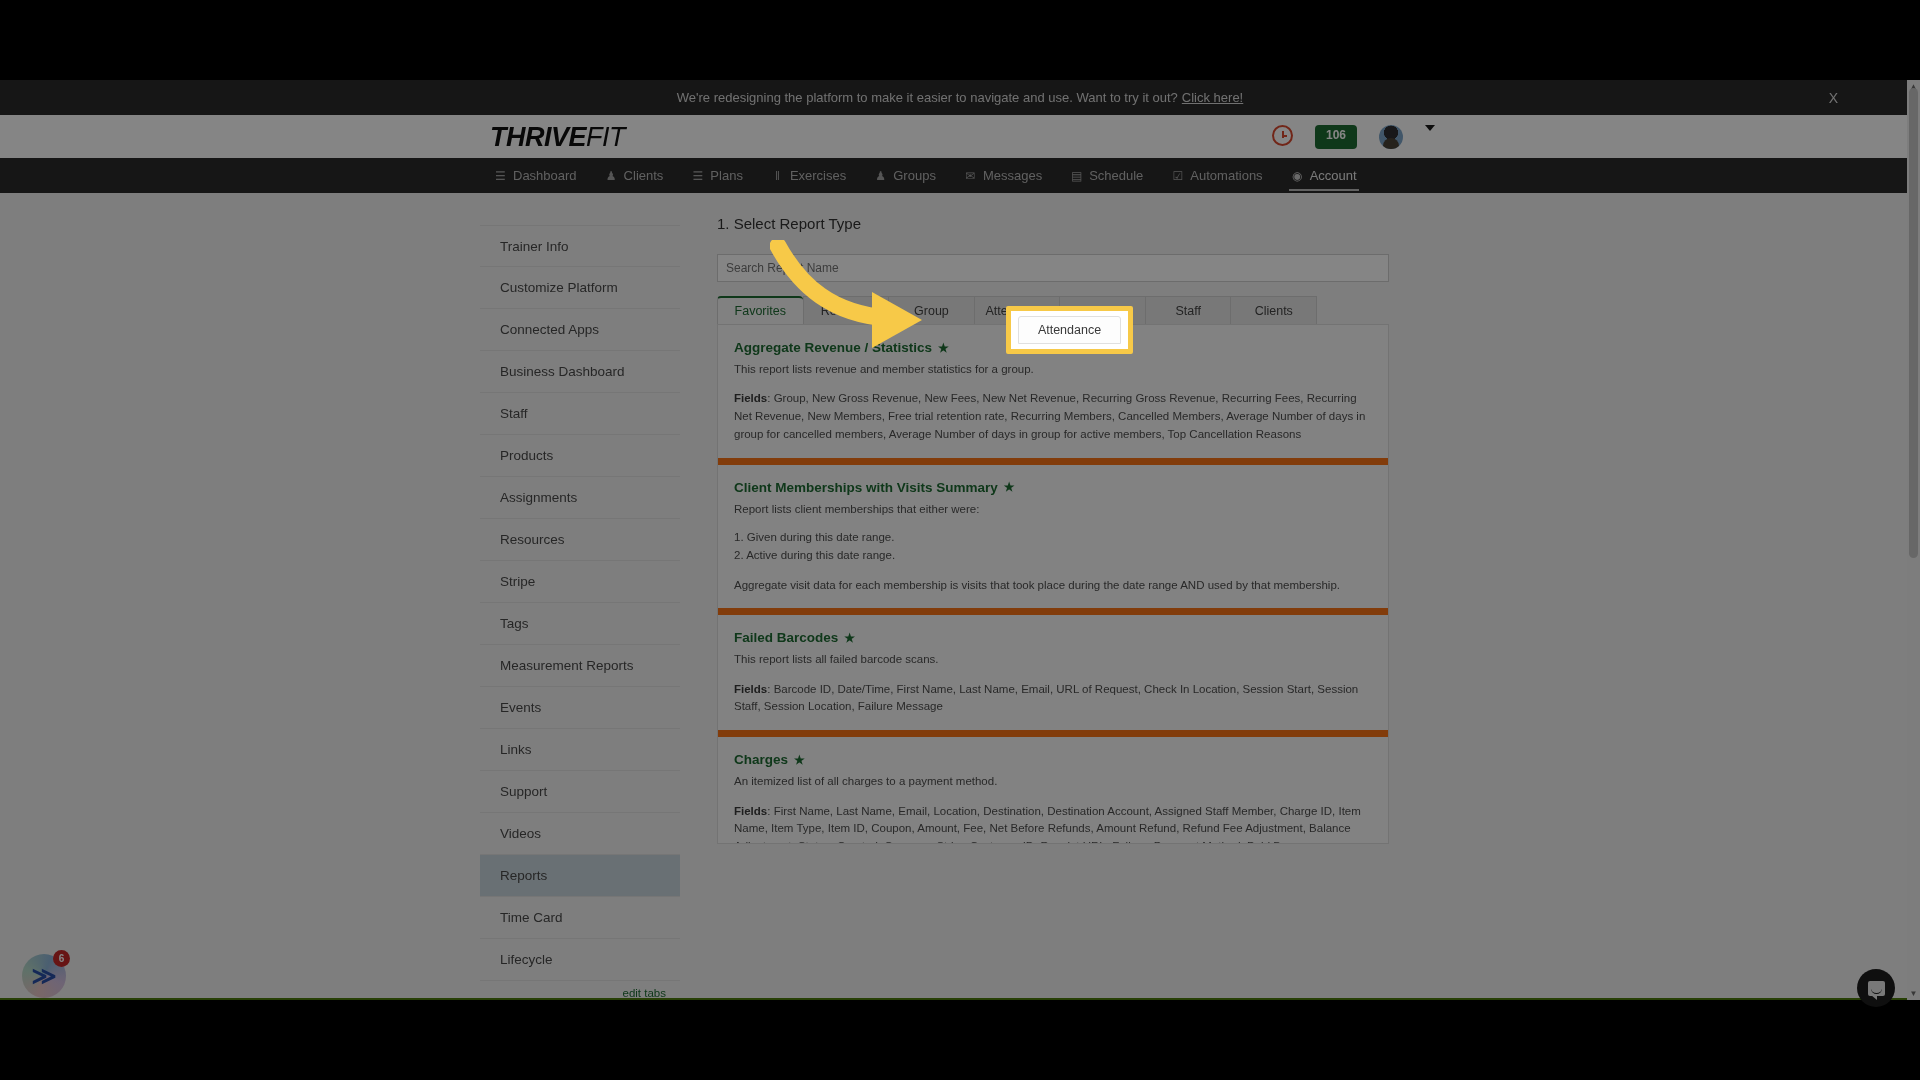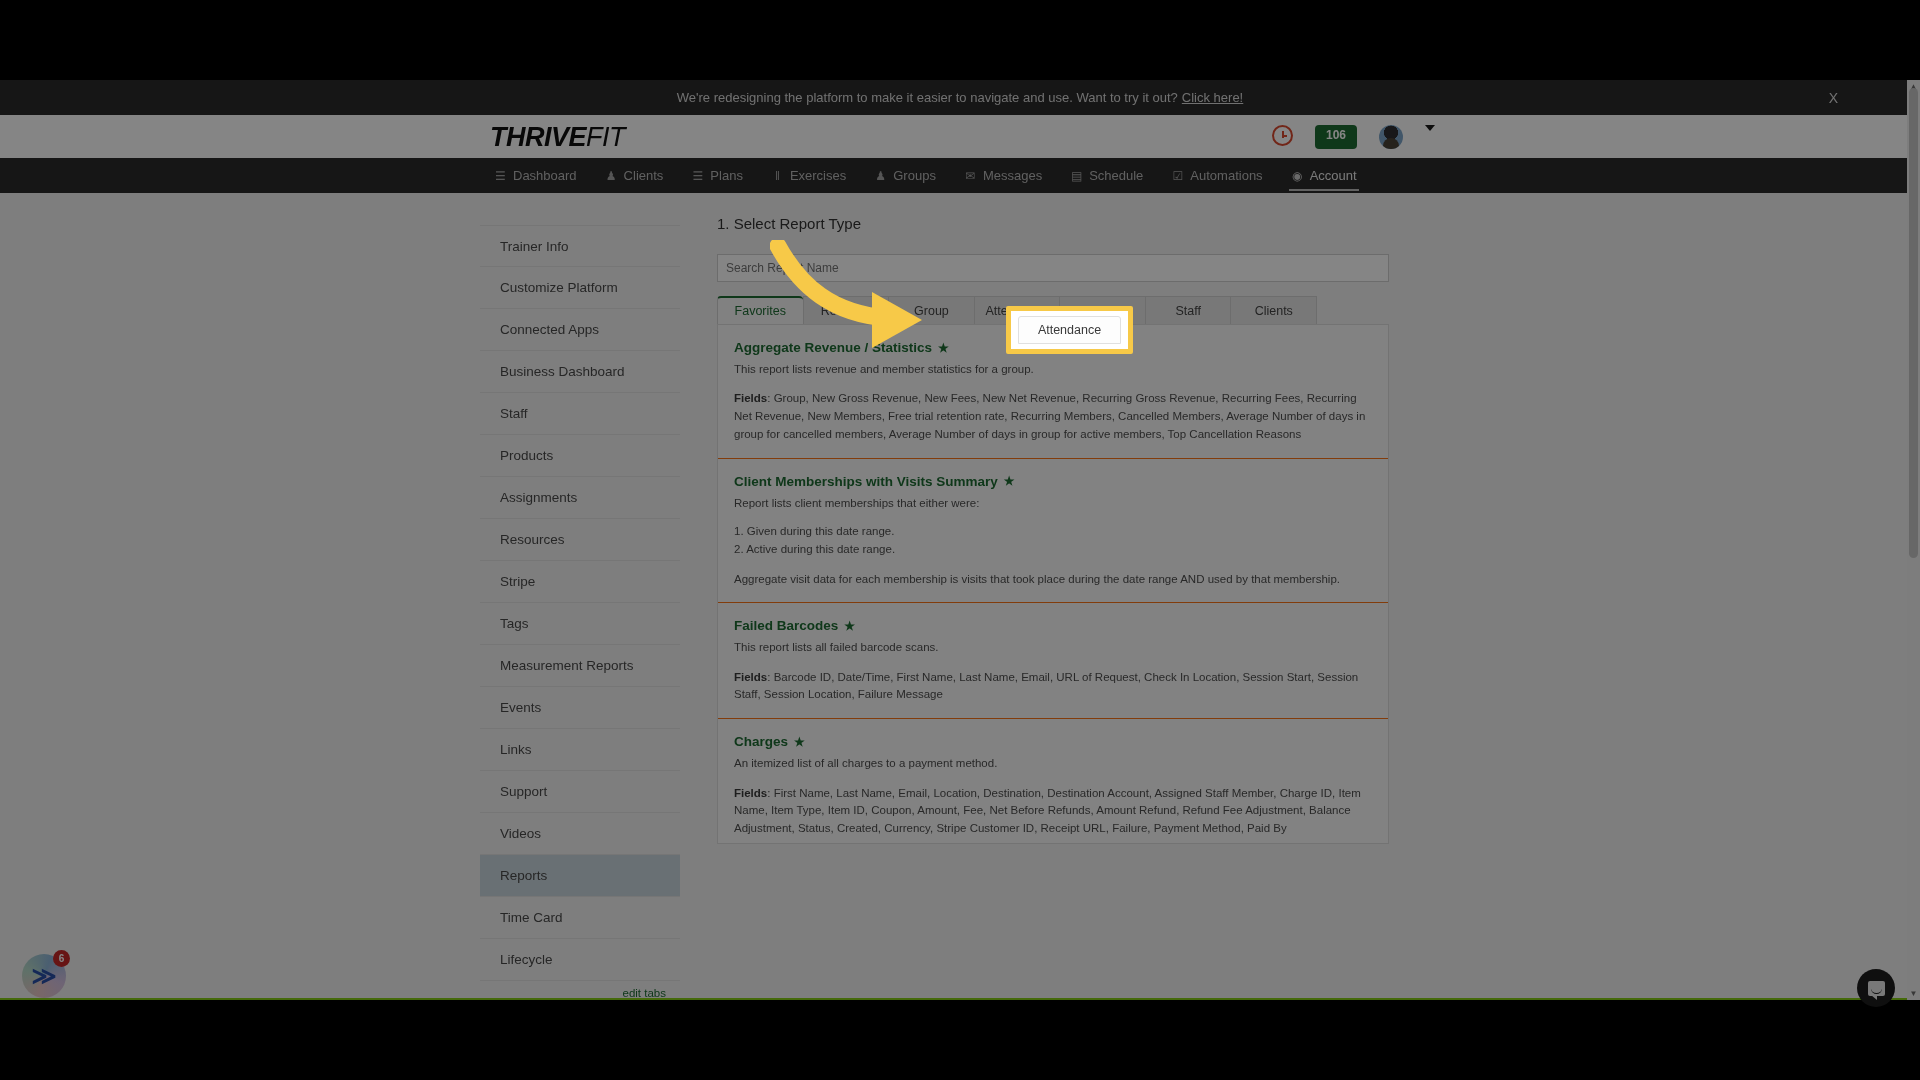--- a/index.html
+++ b/index.html
@@ -7,21 +7,21 @@
     width: 1920px; height: 1080px;
     background: #000;
     font-family: "Liberation Sans", sans-serif;
     overflow: hidden;
   }
   #root { position: relative; width: 1920px; height: 1080px; background: #000; }
 
   
   #viewport {
     position: absolute; left: 0; top: 80px; width: 1920px; height: 920px;
-    background: #84cc16; overflow: hidden;
+    background: #4d7c0f; overflow: hidden;
   }
 
   
   #dim {
     position: absolute; left: 0; top: 0; width: 1920px; height: 1080px;
     background: rgba(0,0,0,0.48); pointer-events: none; z-index: 60;
   }
 
   
   .announce {
@@ -133,21 +133,21 @@
   .tab.active {
     background: #f7f7f7; color: #1e6b33;
     border-top: 2px solid #1e6b33; border-radius: 4px 4px 0 0;
   }
 
   .panel {
     width: 672px; background: #fafafa; border: 1px solid #dcdcdc;
     margin-top: 0; height: 520px; overflow: hidden;
   }
   .report {
-    padding: 15px 16px 14px 16px; border-bottom: 1px solid #f97316;
+    padding: 15px 16px 14px 16px; border-bottom: 7px solid #f97316;
   }
   .report h3 {
     font-size: 13.5px; color: #1e6b33; font-weight: 700; margin-bottom: 6px;
     display: flex; align-items: center; gap: 6px;
   }
   .star { color: #1e6b33; font-size: 12px; }
   .report .desc { font-size: 11.5px; color: #4e4e4e; line-height: 1.5; }
   .report .fields { font-size: 11.5px; color: #4e4e4e; line-height: 1.55; margin-top: 12px; }
   .report .fields b { font-weight: 700; color: #3a3a3a; }
   .report .numlist { font-size: 11.5px; color: #4e4e4e; line-height: 1.55; margin-top: 11px; }

